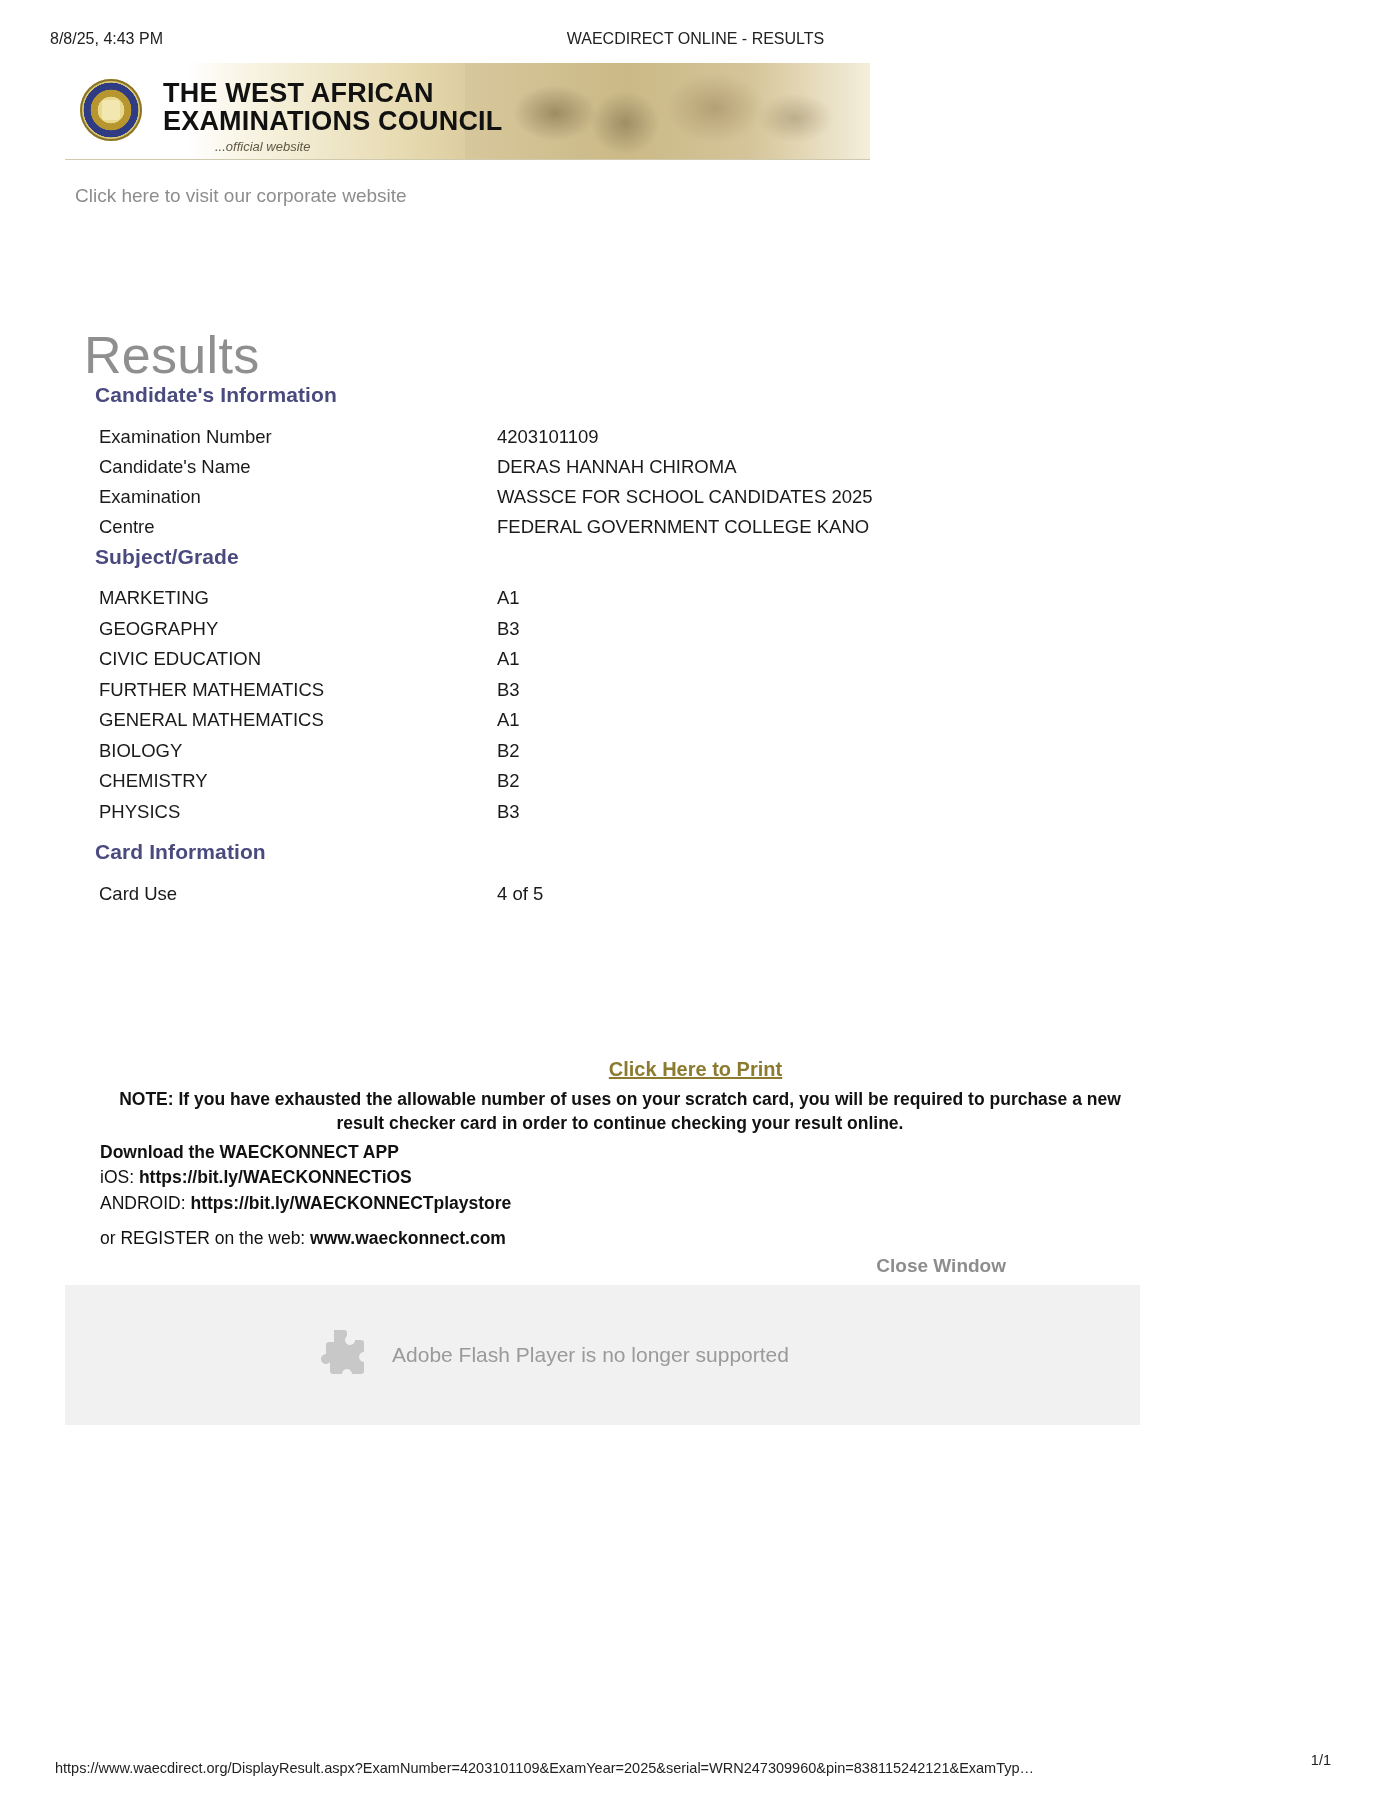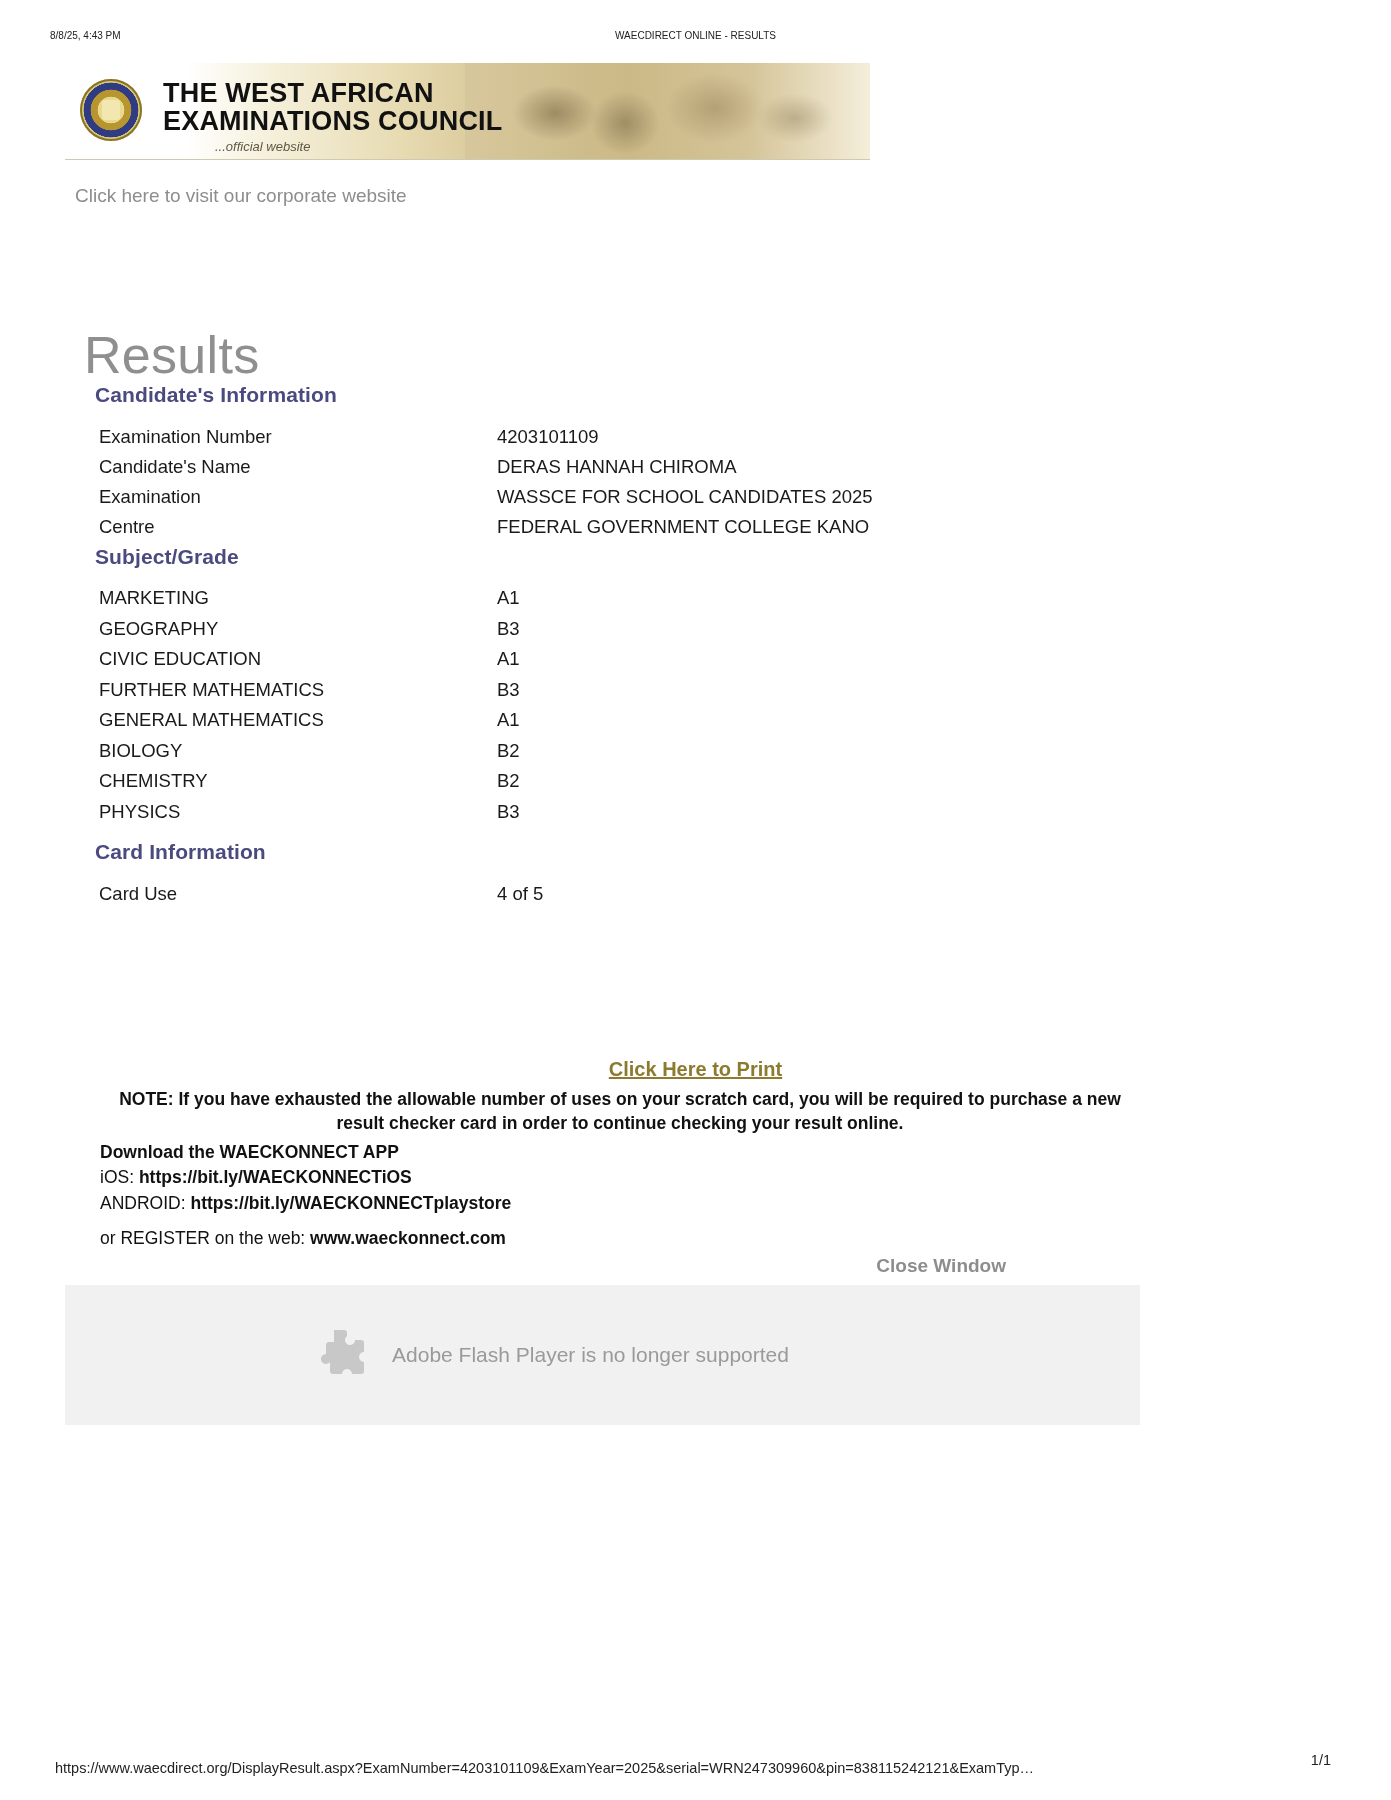--- a/index.html
+++ b/index.html
@@ -17,21 +17,21 @@
     overflow: hidden;
   }
 
   
   .print-header {
     position: absolute;
     top: 30px;
     left: 0;
     width: 100%;
     height: 20px;
-    font-size: 10px;
+    font-size: 16px;
     color: #222;
   }
   .print-header .ph-left {
     position: absolute;
     left: 50px;
     top: 0;
   }
   .print-header .ph-center {
     position: absolute;
     left: 0;

